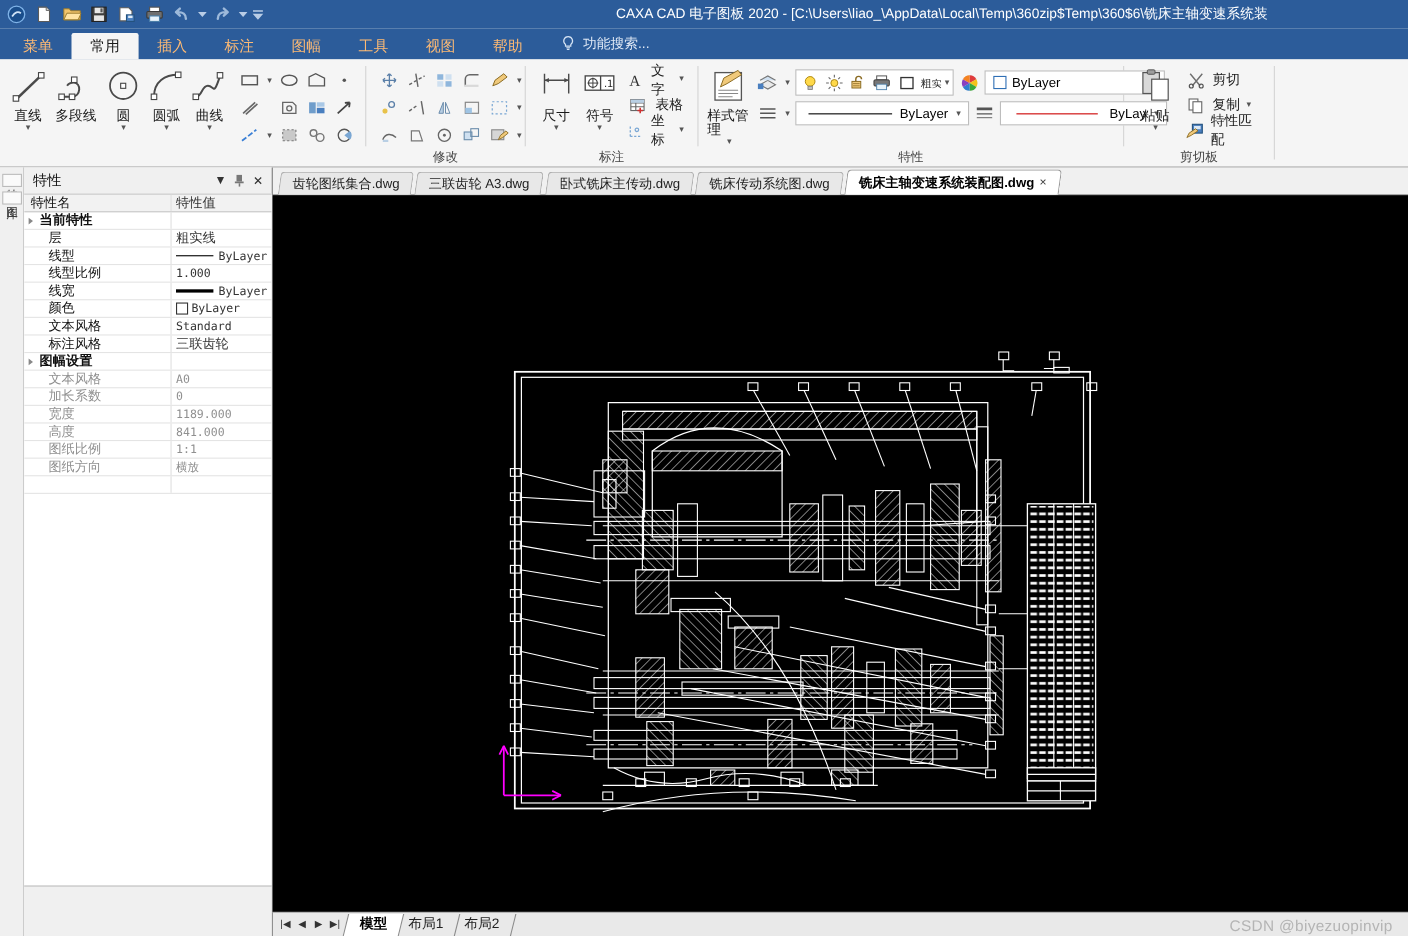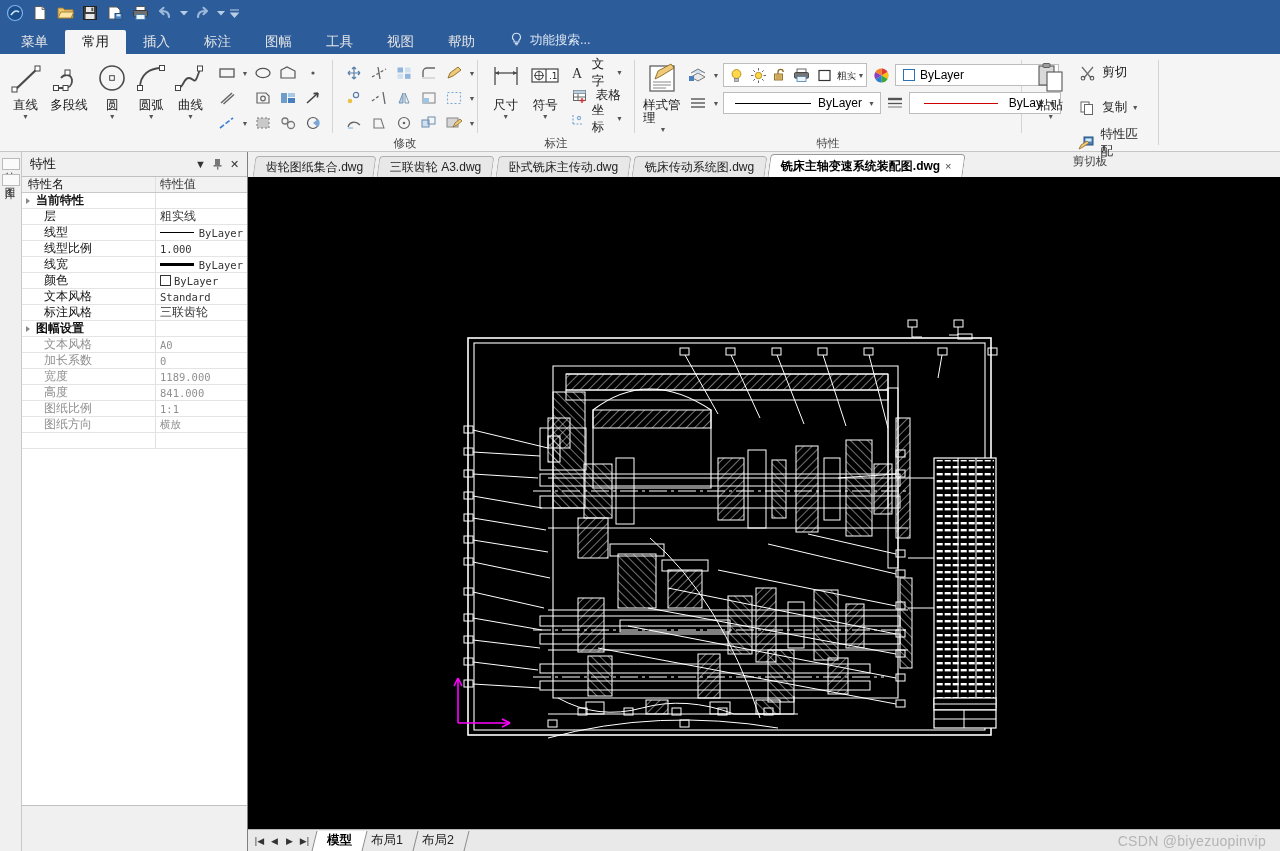--- a/index.html
+++ b/index.html
@@ -21,21 +21,21 @@
   #title-text {
     position:absolute; left:560px; top:4px; right:0;
     color:#ffffff; font-size:12.5px; white-space:nowrap; overflow:hidden;
   }
   
   #ribbon-tabs {
     height:28px; background:#2c5c9a; display:flex; align-items:flex-end;
     padding-left:4px; position:relative;
   }
   .rtab {
-    color:#e5e5e5; font-size:13.5px; padding:5px 17px 6px 17px;
+    color:#fdba74; font-size:13.5px; padding:5px 17px 6px 17px;
     line-height:1; cursor:default; white-space:nowrap;
   }
   .rtab.active { background:#f5f5f5; color:#1a1a1a; border-radius:2px 2px 0 0; }
   #searchbox {
     display:flex; align-items:center; gap:7px; margin-left:18px;
     color:#dfe8f5; font-size:12.5px; padding-bottom:5px;
   }
   
   #ribbon {
     height:98px; background:#f5f5f5; border-bottom:1px solid #c6c6c6;
@@ -206,20 +206,21 @@
       <svg width="8" height="6" viewBox="0 0 8 6">
           <path d="M0 1h8L4 5.5z" fill="#b9cde6"></path>
         </svg>
     </div>
     <div class="qicon" style="width:13px">
       <svg width="11" height="11" viewBox="0 0 11 11">
           <path d="M1 2h9M2 5h7L5.5 9z" stroke="#b9cde6" stroke-width="1.2" fill="#b9cde6"></path>
         </svg>
     </div>
   </div>
+  <div id="title-text">CAXA CAD 电子图板 2020 - [C:\Users\liao_\AppData\Local\Temp\360zip$Temp\360$6\铣床主轴变速系统装</div>
 </div>
 
 <div id="ribbon-tabs">
   <div class="rtab">菜单</div>
   <div class="rtab active">常用</div>
   <div class="rtab">插入</div>
   <div class="rtab">标注</div>
   <div class="rtab">图幅</div>
   <div class="rtab">工具</div>
   <div class="rtab">视图</div>
@@ -692,21 +693,21 @@
         <div class="gfx">
           <svg width="34" height="34" viewBox="0 0 34 34">
               <rect x="5" y="4" width="15" height="19" fill="#d9d9d9" stroke="#555" stroke-width="1.1"></rect>
               <rect x="9" y="1.5" width="7" height="4" rx="1" fill="#9e9e9e" stroke="#555" stroke-width=".9"></rect>
               <rect x="13" y="10" width="15" height="19" fill="#fff" stroke="#555" stroke-width="1.1"></rect>
             </svg>
         </div>
         <div class="lbl">粘贴</div>
         <div class="caret">▼</div>
       </div>
-      <div class="smallgrid" style="gap:12px;margin-left:2px">
+      <div class="smallgrid" style="gap:0;margin-left:2px">
         <div class="labelled">
           <span class="sicon">
               <svg width="17" height="16" viewBox="0 0 17 16">
                 <path d="M3 2l9 11M14 2L5 13" stroke="#6f6f6f" stroke-width="1.3" fill="none"></path>
                 <circle cx="4" cy="13.2" r="1.8" fill="none" stroke="#555" stroke-width="1.1"></circle>
                 <circle cx="13" cy="13.2" r="1.8" fill="none" stroke="#555" stroke-width="1.1"></circle>
               </svg>
             </span>
           <span class="tx">剪切</span>
         </div>

